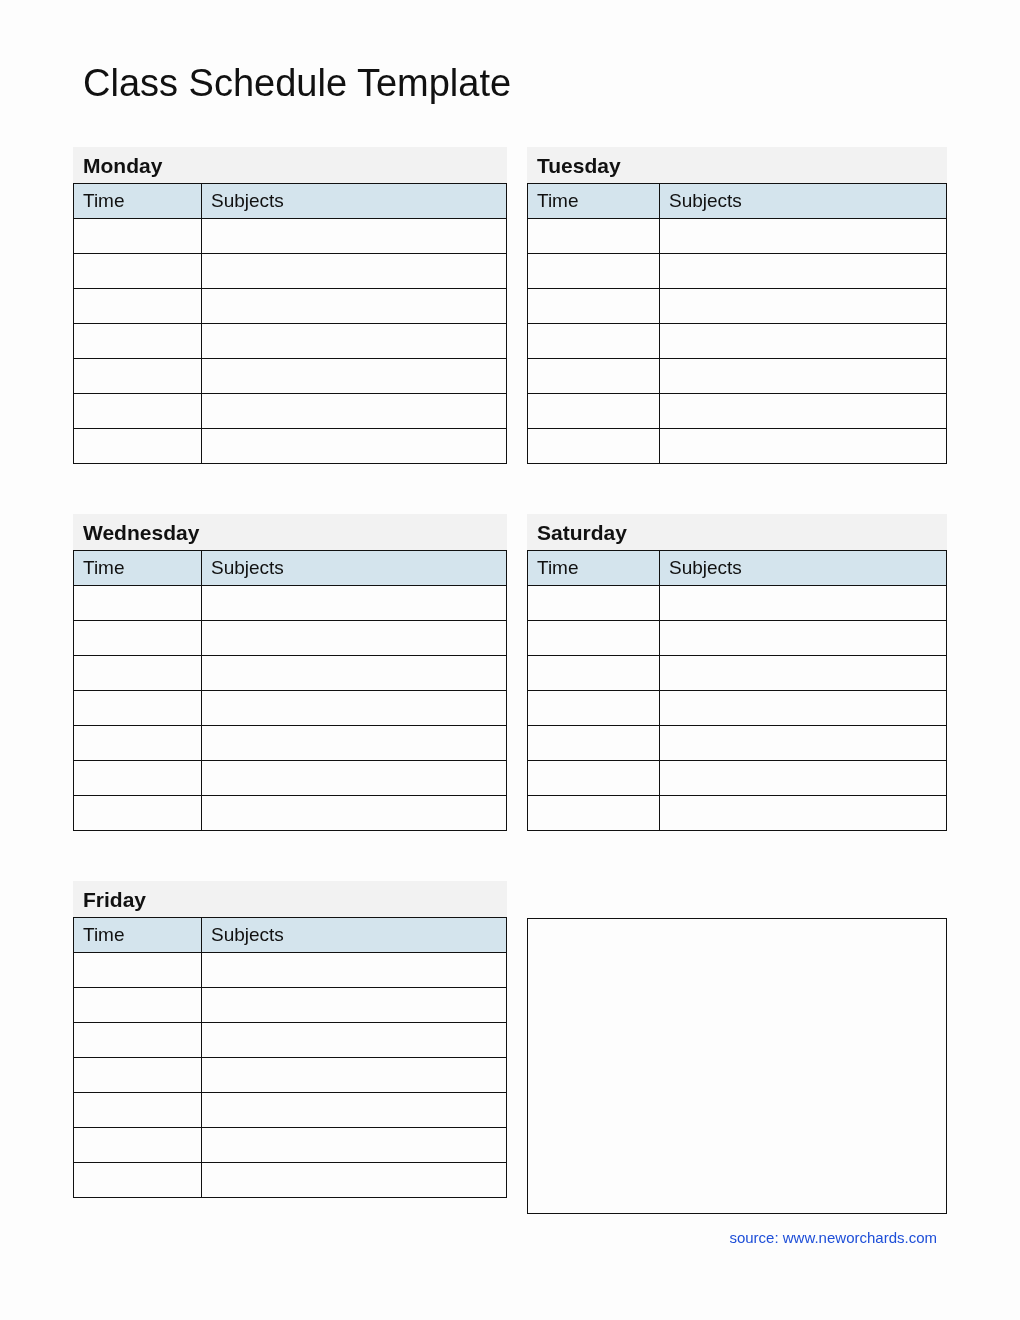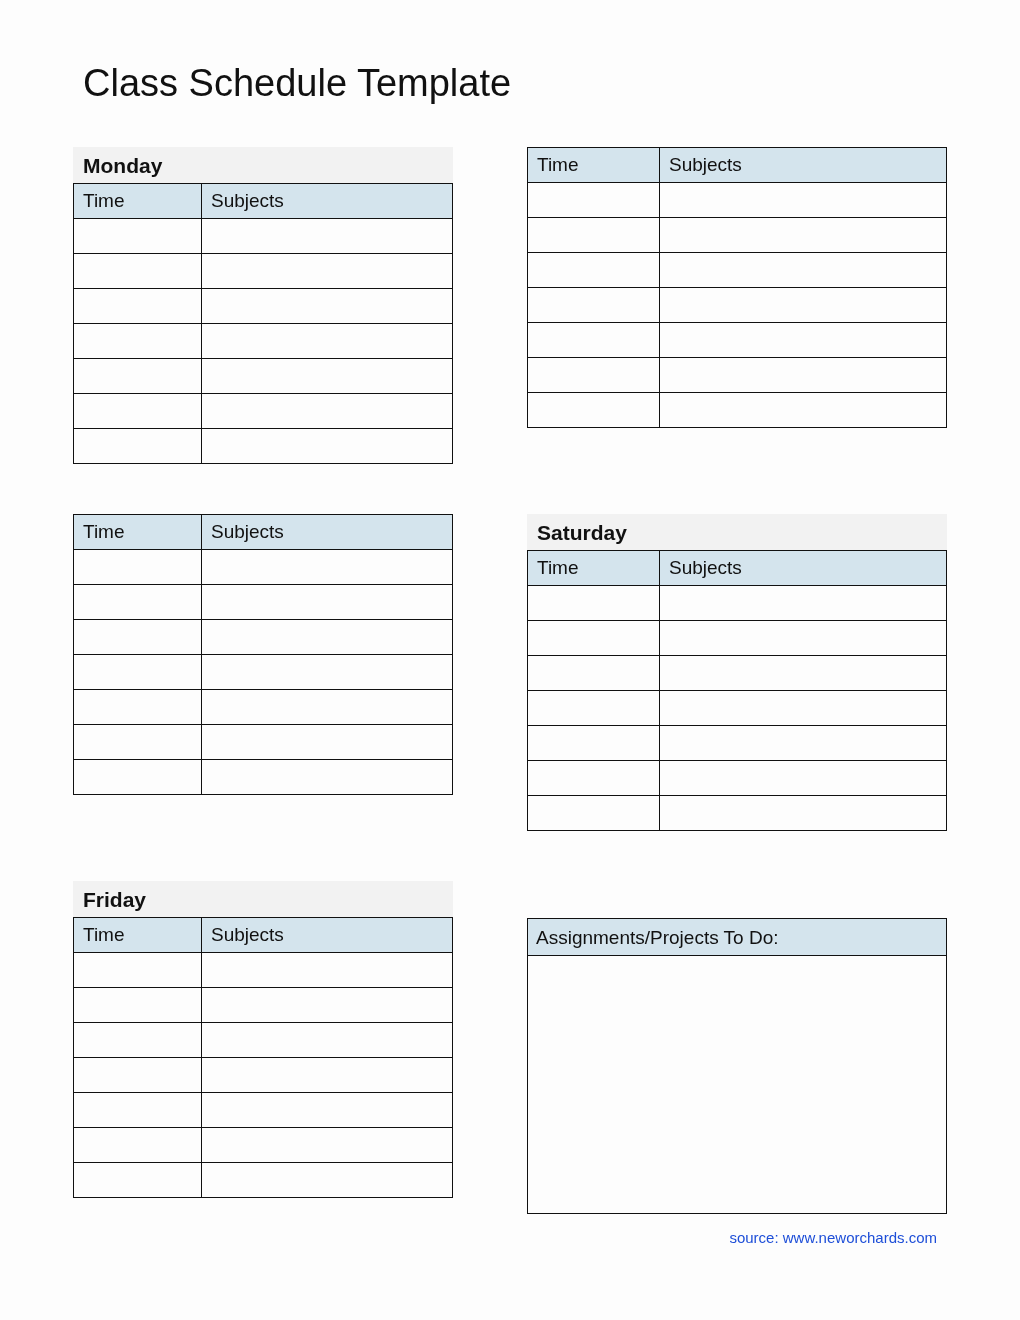--- a/index.html
+++ b/index.html
@@ -10,21 +10,21 @@
     font-family: "Liberation Sans", "DejaVu Sans", sans-serif;
     color: #111;
     overflow: hidden;
   }
   .title {
     position: absolute; left: 83px; top: 62px;
     font-size: 38px; font-weight: normal; letter-spacing: 0px;
     margin: 0;
     text-align: right;
   }
-  .day-block { position: absolute; width: 380px; }
+  .day-block { position: absolute; width: 434px; }
   .day-block.right { width: 420px; }
   .day-band {
     height: 36px; background: #f2f2f2;
     font-weight: bold; font-size: 21px;
     padding-left: 10px; line-height: 38px;
     box-sizing: border-box;
   }
   table.sched {
     width: 100%; border-collapse: collapse;
     table-layout: fixed;
@@ -97,20 +97,21 @@
         </tr>
     <tr>
           <td></td>
           <td></td>
         </tr>
   </tbody>
     </table>
 </div>
 
 <div class="day-block right" style="left:527px; top:147px;">
+  <div class="day-band">Tuesday</div>
   <table class="sched">
     <colgroup>
         <col style="width:132px">
         <col>
       </colgroup>
     <tbody>
         <tr>
       <th>Time</th>
       <th>Subjects</th>
     </tr>
@@ -140,20 +141,21 @@
         </tr>
     <tr>
           <td></td>
           <td></td>
         </tr>
   </tbody>
     </table>
 </div>
 
 <div class="day-block" style="left:73px; top:514px;">
+  <div class="day-band">Wednesday</div>
   <table class="sched">
     <colgroup>
         <col style="width:128px">
         <col>
       </colgroup>
     <tbody>
         <tr>
       <th>Time</th>
       <th>Subjects</th>
     </tr>
@@ -271,17 +273,16 @@
         </tr>
     <tr>
           <td></td>
           <td></td>
         </tr>
   </tbody>
     </table>
 </div>
 
 <div class="assign">
-  <div class="assign-head">Assignments/Projects To Do:</div>
   <div class="assign-body"></div>
 </div>
 
 <div class="source">source: www.neworchards.com</div>
 
 </body></html>

